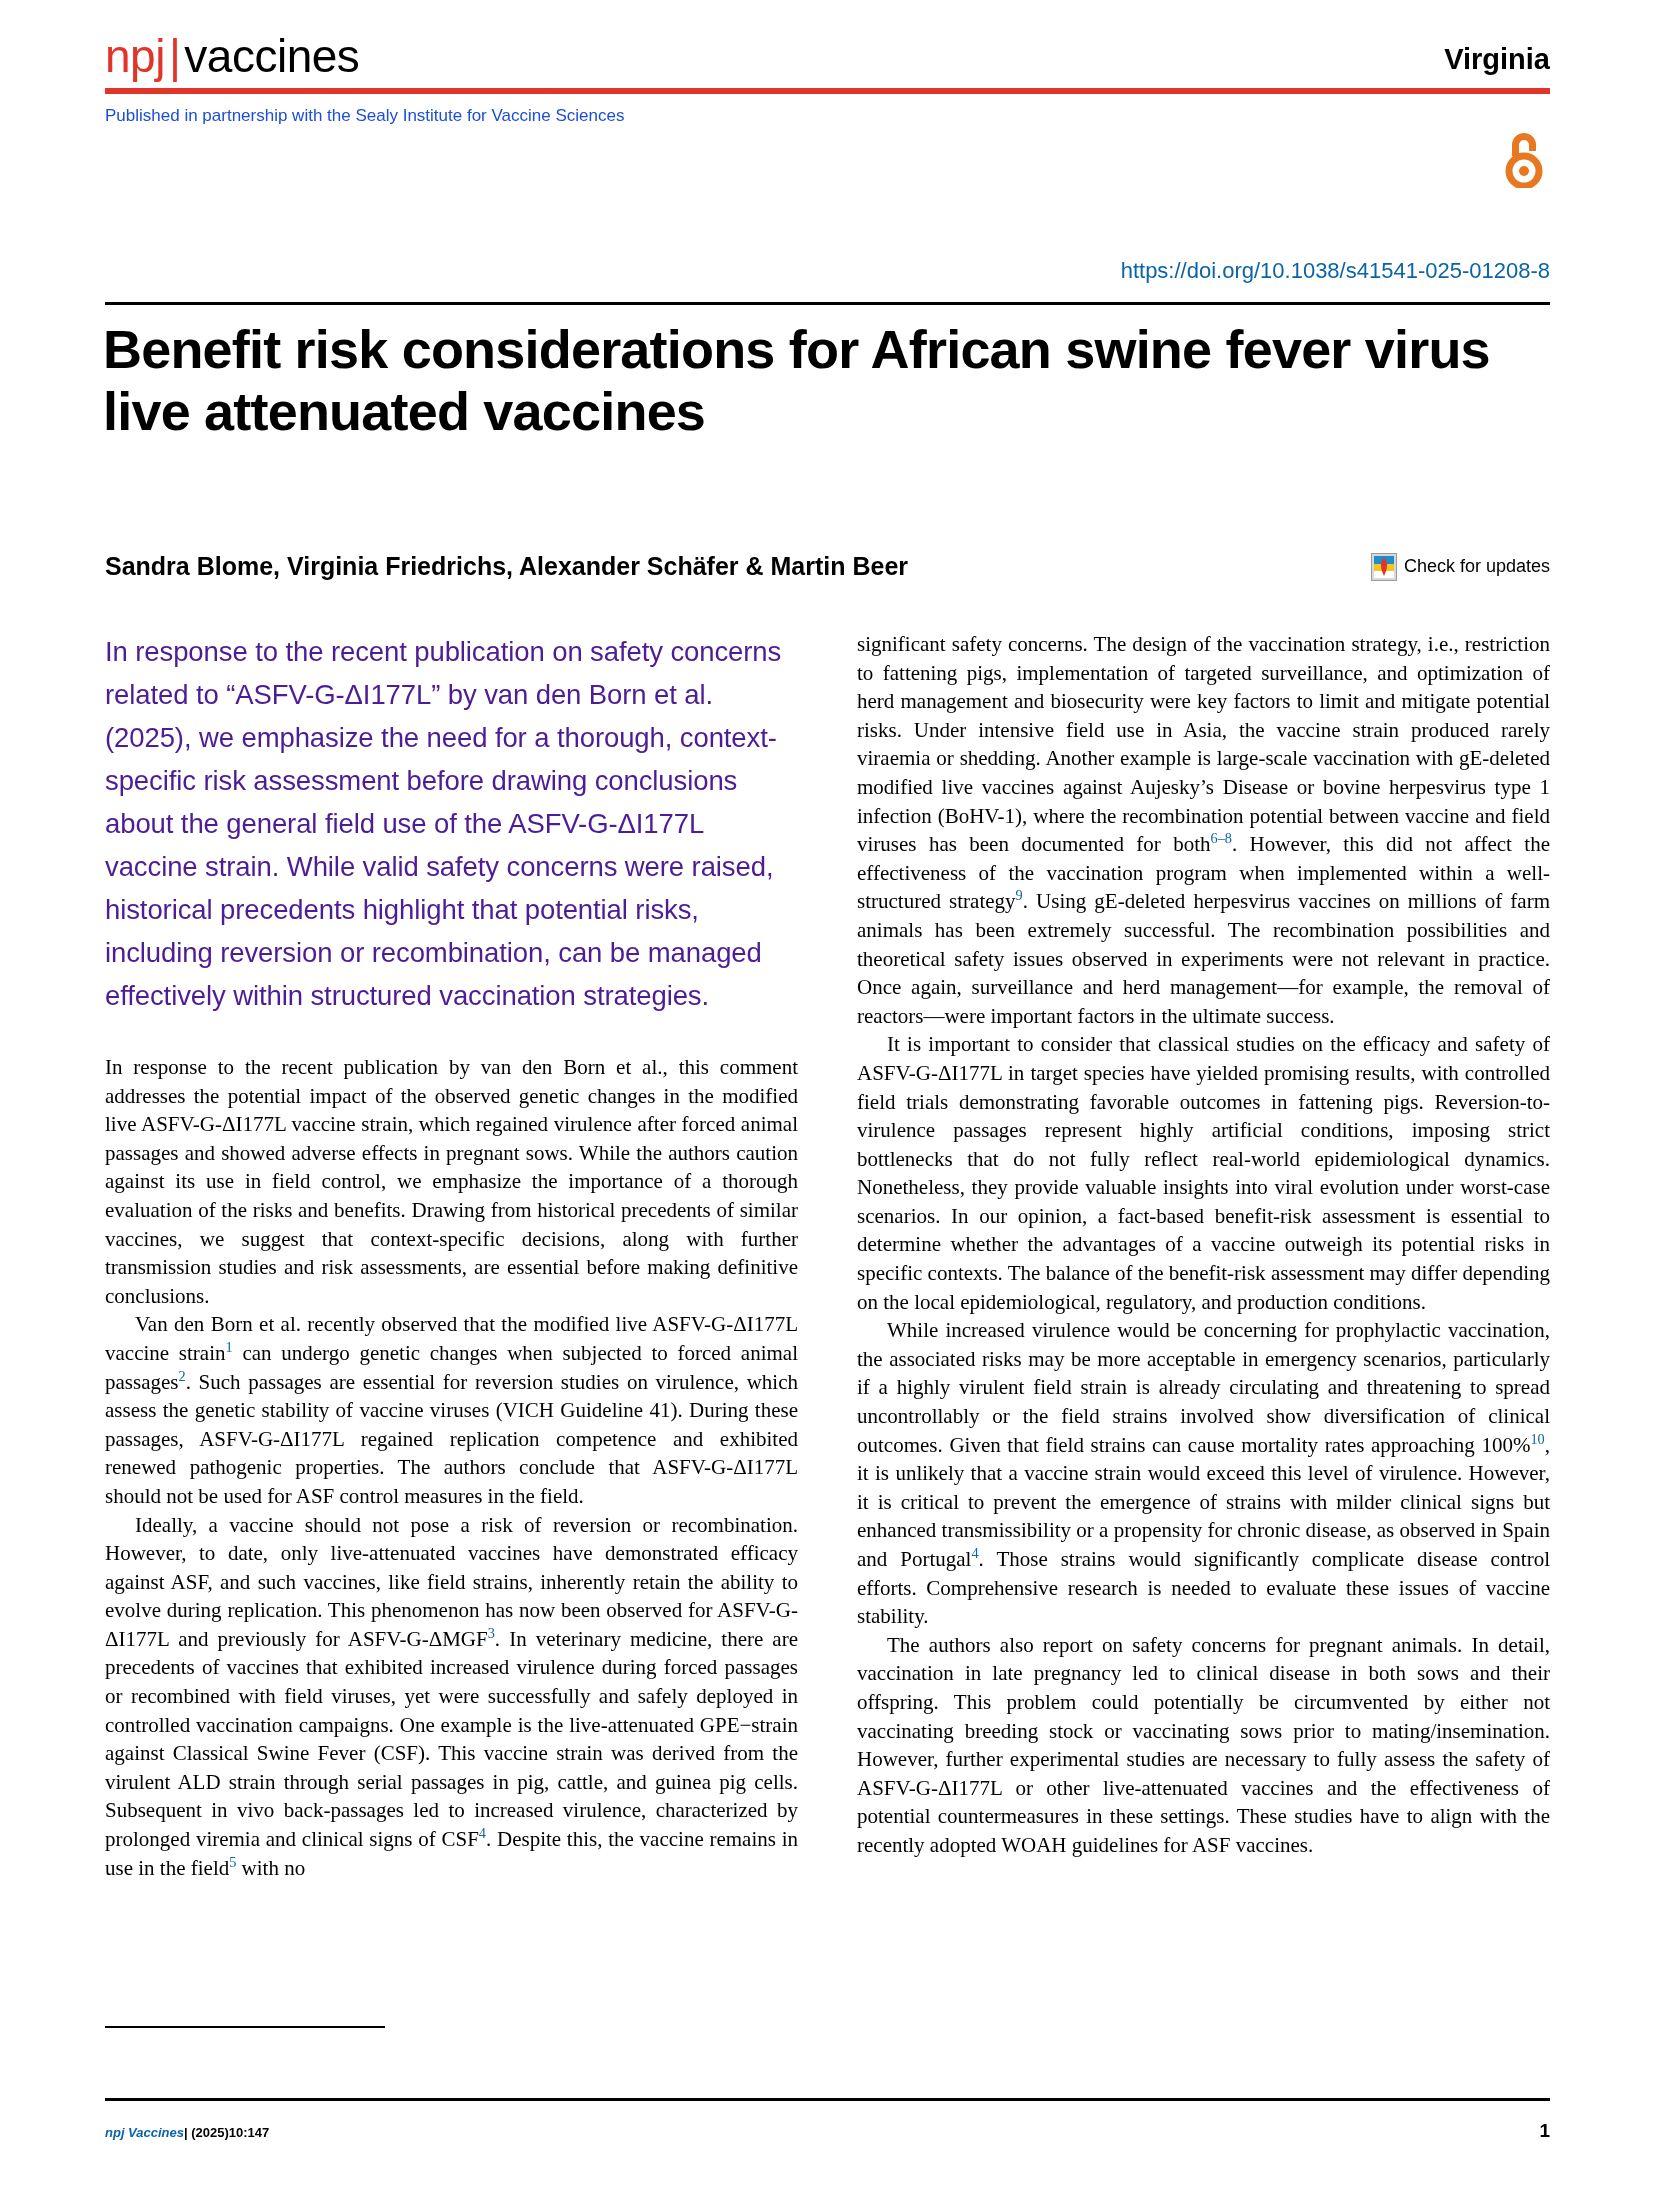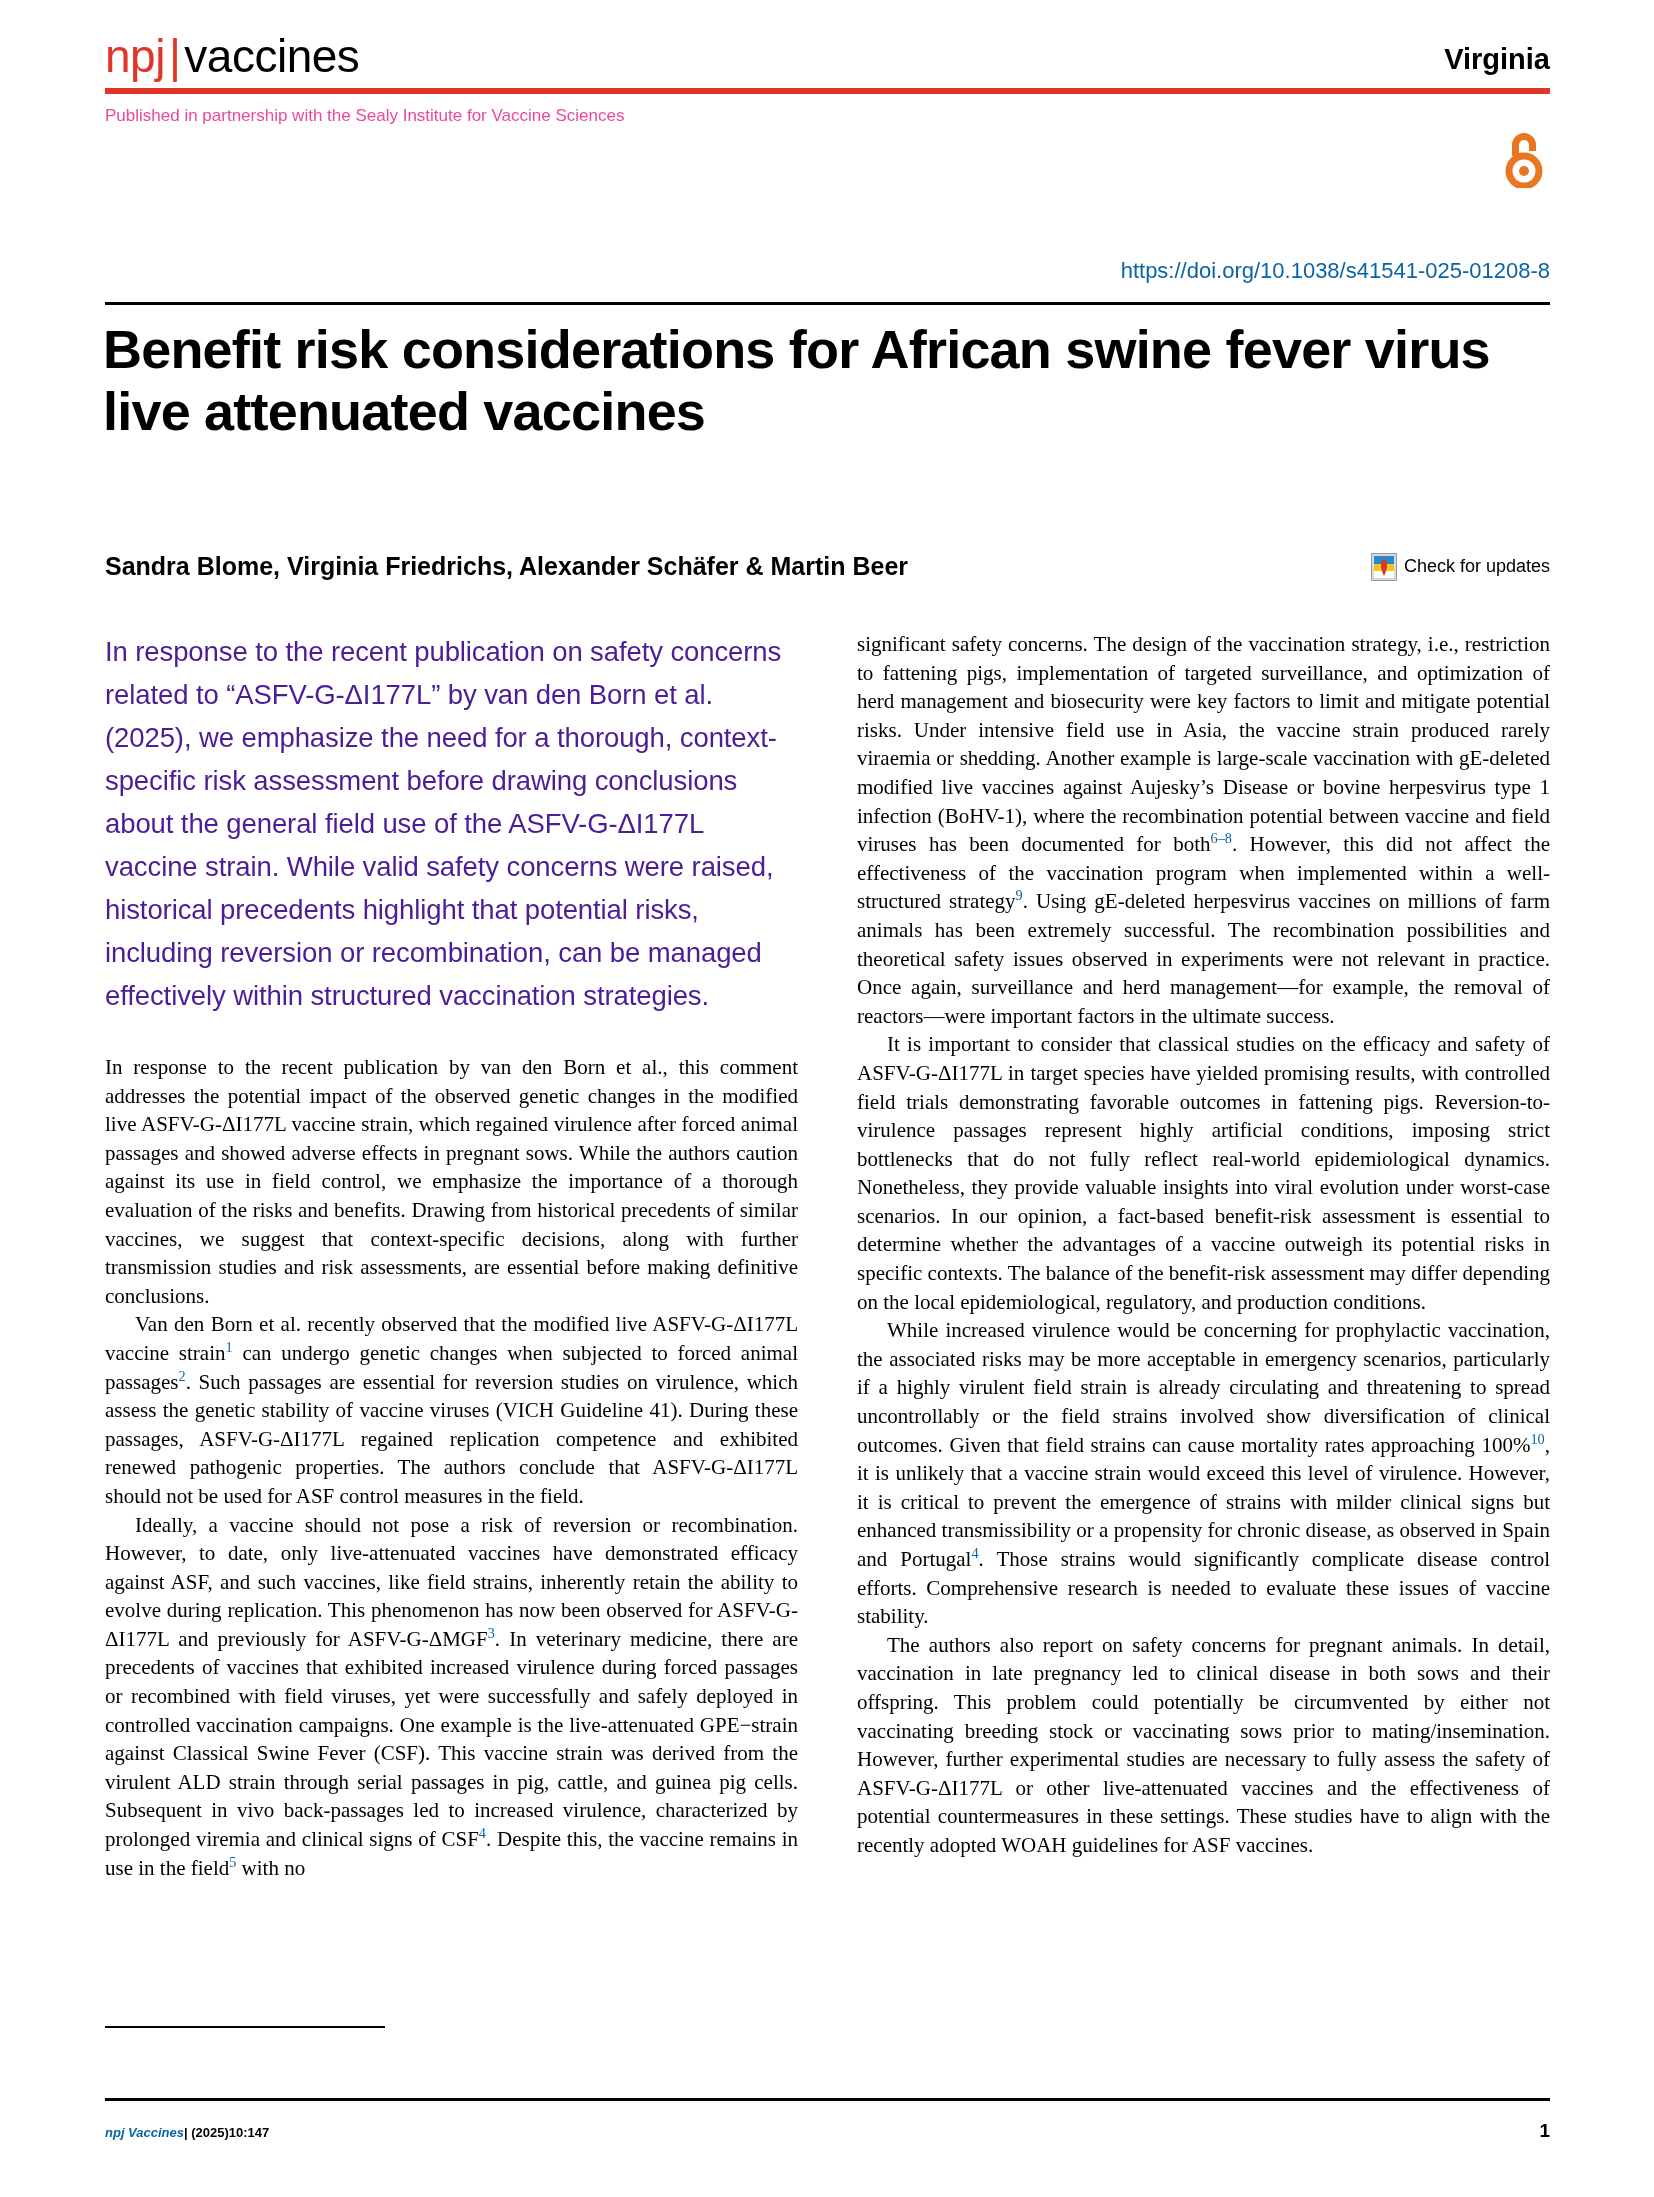--- a/index.html
+++ b/index.html
@@ -67,21 +67,21 @@
   }
   .masthead-rule {
     margin-top: 6px;
     height: 6px;
     background: #e1352a;
     width: 100%;
   }
   .partnership {
     font-family: "Liberation Sans", sans-serif;
     font-size: 17px;
-    color: #ec4899;
+    color: #1d4ed8;
     margin-top: 12px;
   }
 
   
   .oa-badge {
     position: absolute;
     right: 104px;
     top: 130px;
     width: 52px;
     height: 58px;

